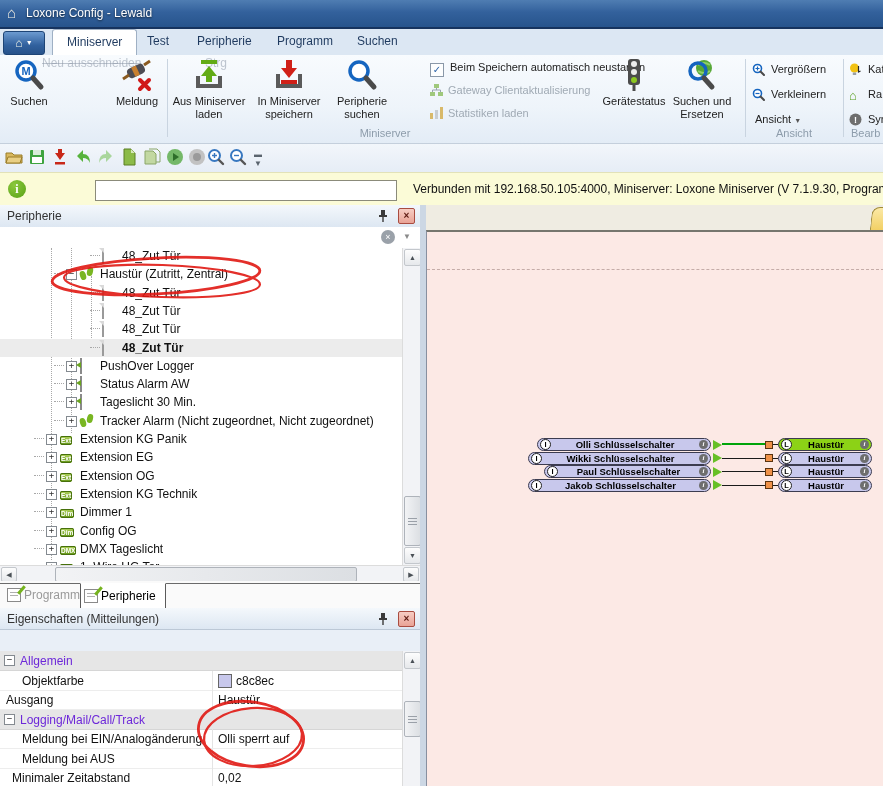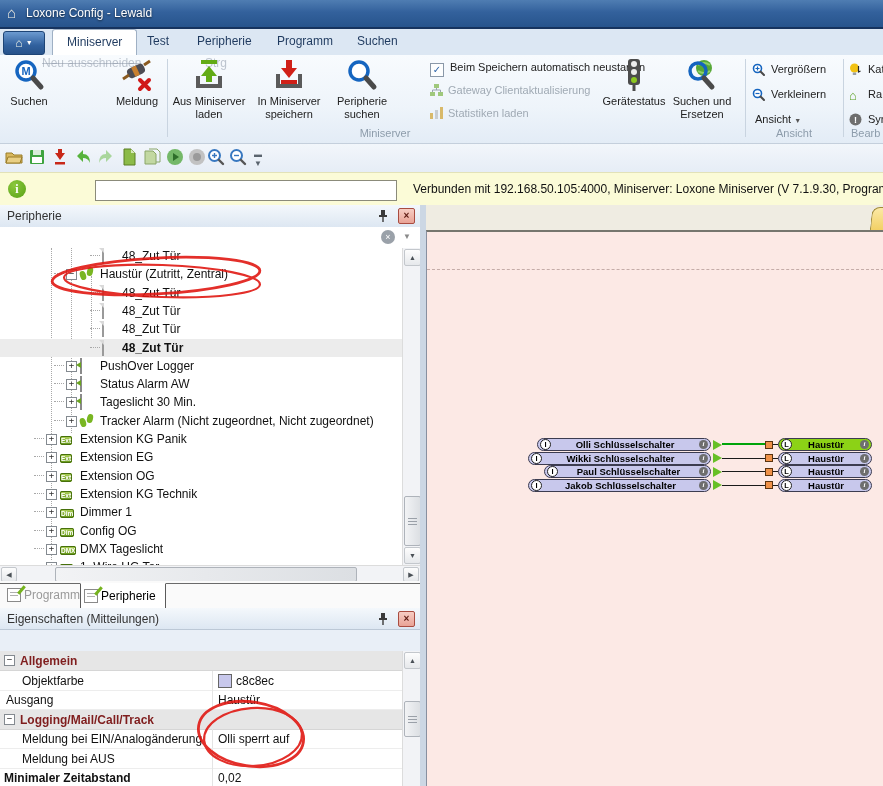--- a/index.html
+++ b/index.html
@@ -106,21 +106,21 @@
   
   #prophdr{left:0;top:608px;width:420px;height:21px;}
   #colhdr{left:0;top:629px;width:402px;height:22px;background:#fff;border-bottom:1px solid #a6a6a6;font-size:12px;color:#111;}
   #colhdr .c1{position:absolute;left:8px;top:4px;}
   #colhdr .c2{position:absolute;left:218px;top:4px;}
   #colhdr .div{position:absolute;left:212px;top:0;width:1px;height:22px;background:#d0d0d0;}
   #proprows{left:0;top:651px;width:402px;height:135px;background:#fff;overflow:hidden;}
   .prow{position:absolute;left:0;width:402px;height:19px;font-size:12px;border-bottom:1px solid #ededed;}
   .prow.grp{background:#e6e6e6;border-bottom:1px solid #d6d6d6;}
   .prow .plabel{position:absolute;top:3px;color:#111;white-space:nowrap;}
-  .prow.grp .plabel{color:#7f1d1d;font-weight:bold;}
+  .prow.grp .plabel{color:#6d28d9;font-weight:normal;}
   .prow .pdiv{position:absolute;left:212px;top:0;width:1px;height:19px;background:#e4e4e4;}
   .prow .pval{position:absolute;left:218px;top:3px;color:#111;white-space:nowrap;}
   .swatch{position:absolute;left:218px;top:3px;width:12px;height:12px;border:1px solid #666;}
   .swatch+.pval{left:236px;}
   
   #vsplit{left:420px;top:205px;width:6px;height:581px;background:#ccd7e4;}
   
   #canvtabs{left:426px;top:205px;width:457px;height:25px;background:#efece2;}
   #canvtab{position:absolute;left:445px;top:2px;width:76px;height:23px;background:linear-gradient(180deg,#fbe9a6,#f2cf62);
     border:1px solid #a08a38;border-bottom:none;border-radius:8px 4px 0 0;transform:skewX(-6deg);}
@@ -583,21 +583,21 @@
         <span class="plabel" style="left: 22px;">Meldung bei AUS</span>
         <span class="pdiv"></span>
         <span class="pval"></span>
       </div>
       <div class="prow" style="top: 78px;">
         <span class="plabel" style="left: 22px;">Meldung bei EIN/Analogänderung</span>
         <span class="pdiv"></span>
         <span class="pval">Olli sperrt auf</span>
       </div>
       <div class="prow" style="top: 117px;">
-        <span class="plabel" style="left: 4px; font-weight: bold;">Minimaler Zeitabstand</span>
+        <span class="plabel" style="left: 12px;">Minimaler Zeitabstand</span>
         <span class="pdiv"></span>
         <span class="pval">0,02</span>
       </div>
     </div>
 
   <div class="sbv abs" style="left:402px;top:651px;width:18px;height:135px;">
     <div class="sbtn" style="left:1px;top:1px;width:15px;height:15px;font-size:7px;line-height:15px;">▲</div>
     <div class="sthumb" style="left:1px;top:50px;width:15px;height:34px;">
         <div class="grip"></div>
       </div>

